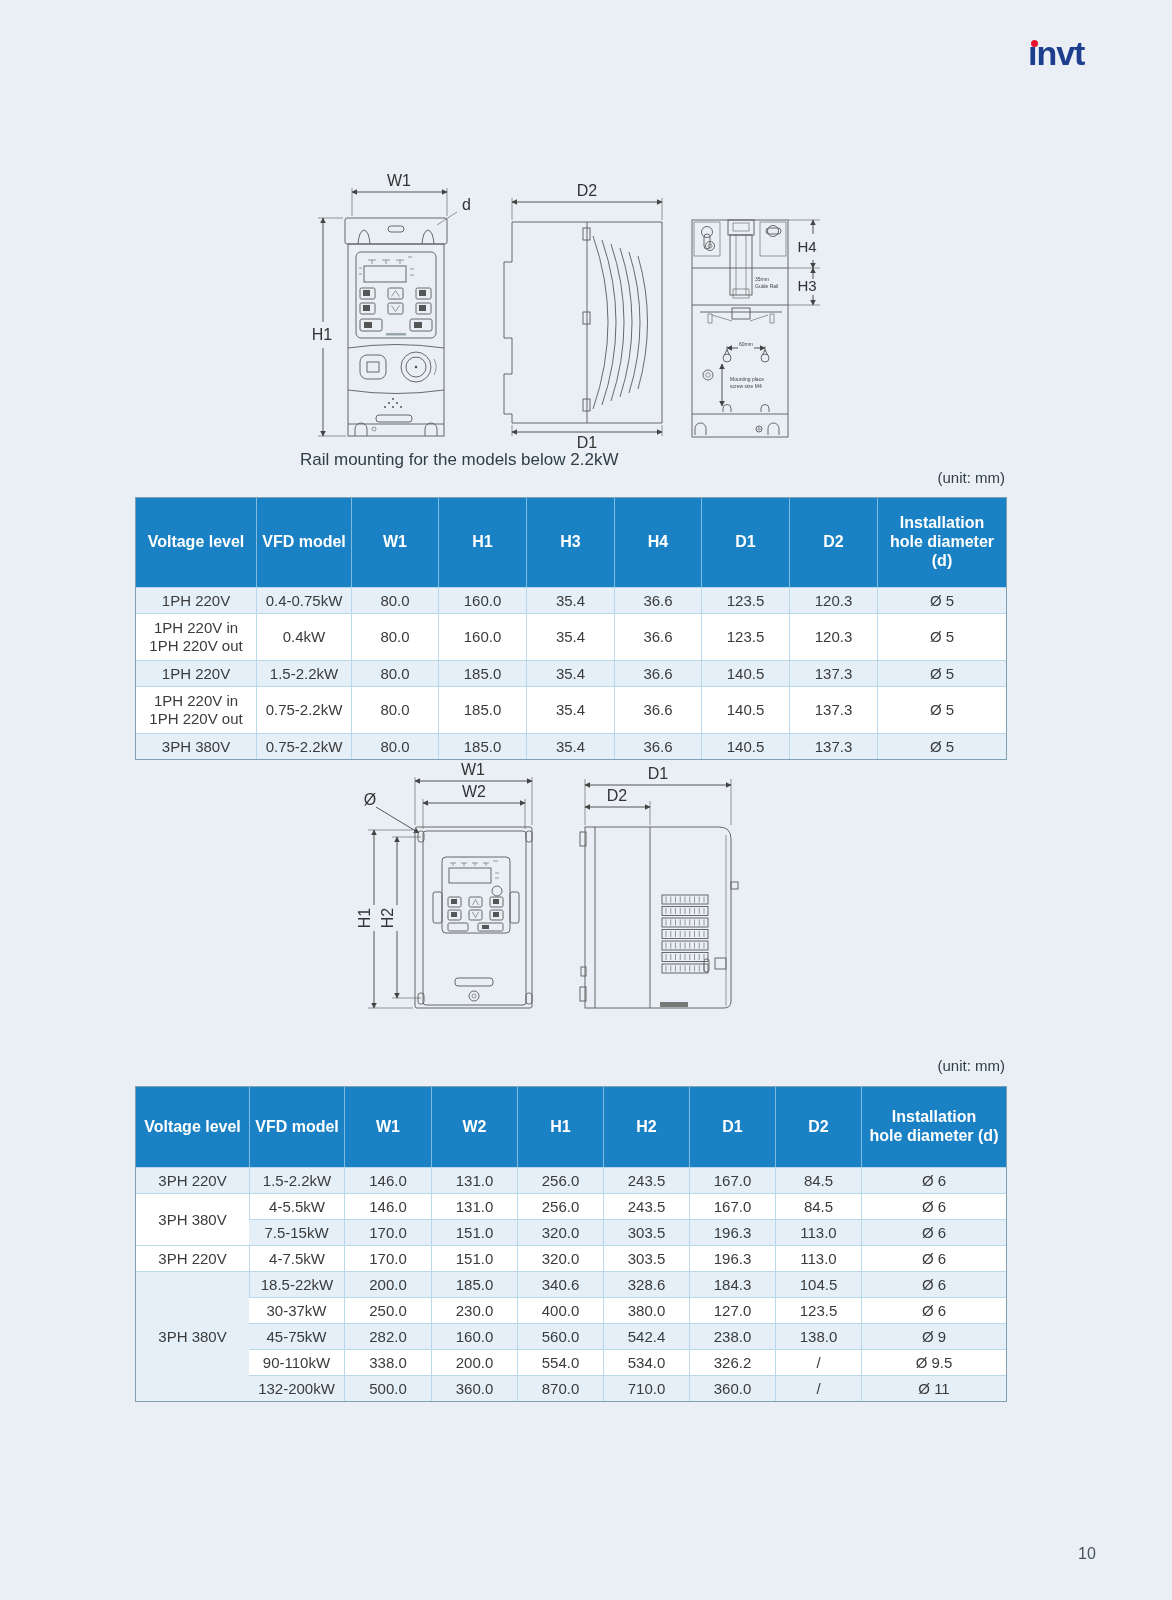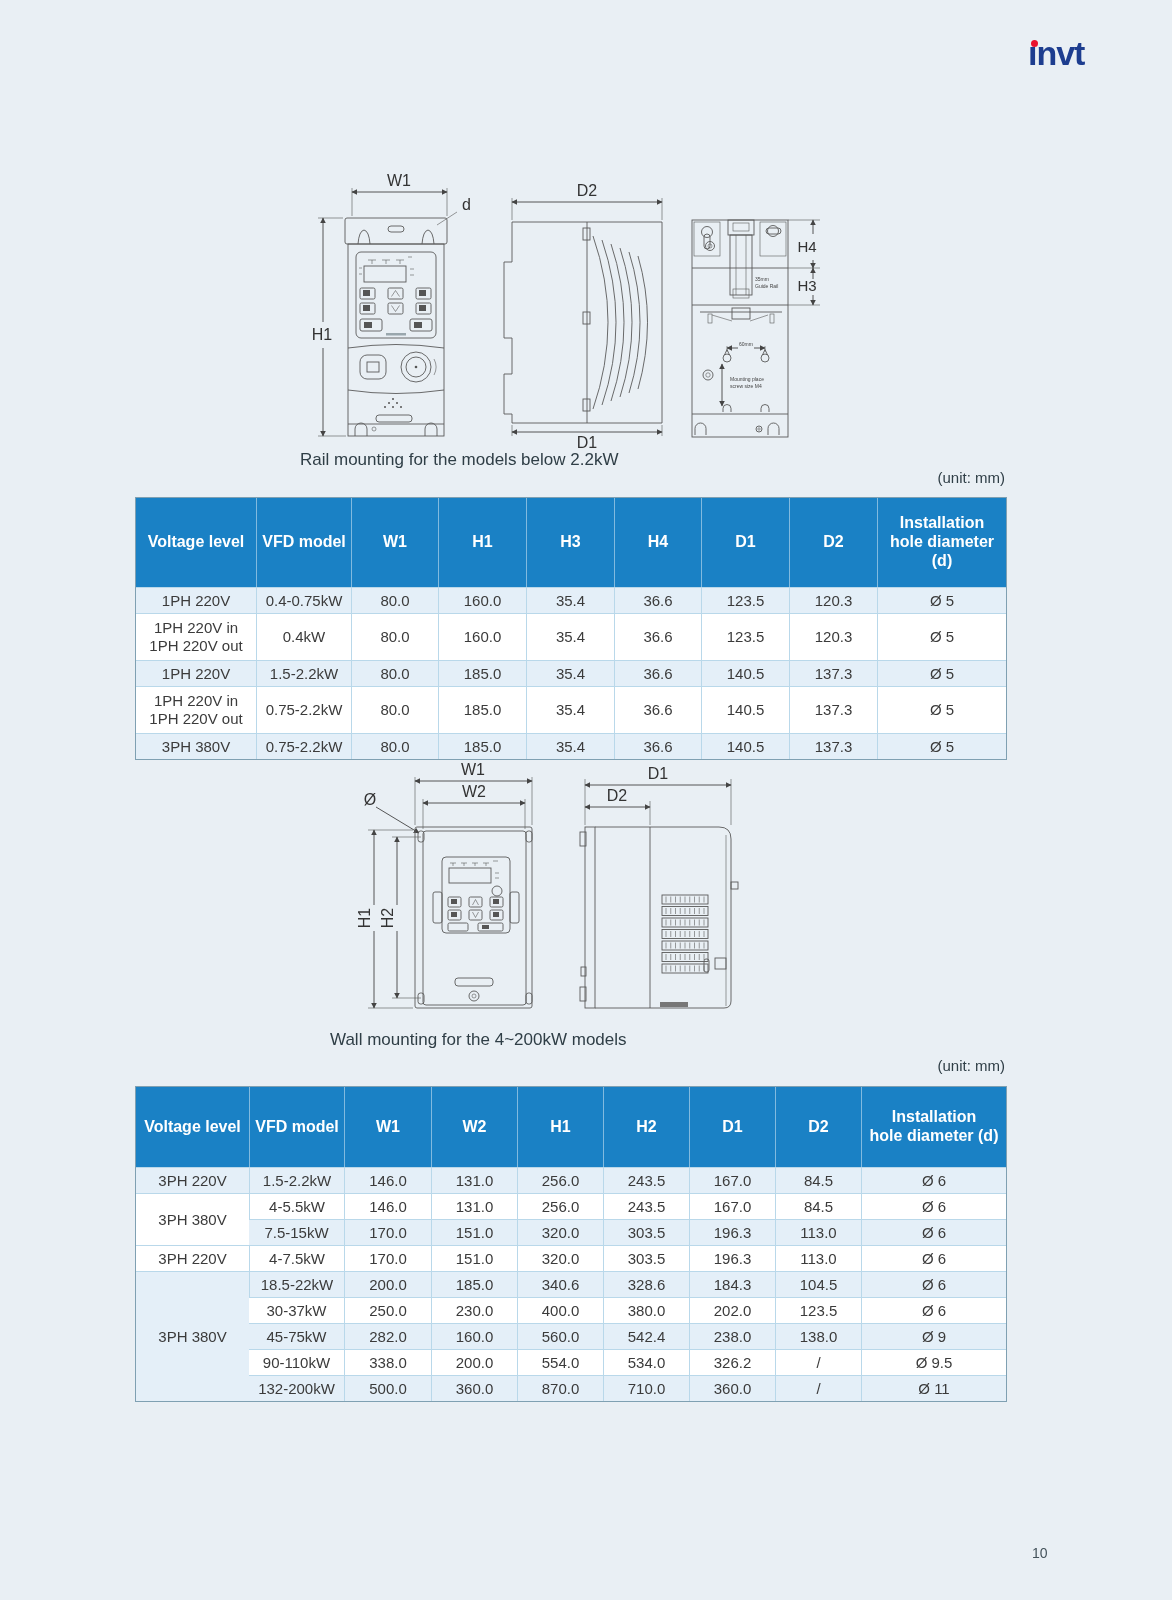--- a/index.html
+++ b/index.html
@@ -36,21 +36,21 @@
   .d1{left:300px;top:162px;width:540px;height:290px;}
   .d2{left:330px;top:745px;width:440px;height:290px;}
   .s{stroke:#5a5a5a;fill:none;stroke-width:.9;}
   .sf{stroke:#5a5a5a;fill:none;stroke-width:.6;}
   .dm{stroke:#444;fill:none;stroke-width:.9;}
   .ex{stroke:#555;fill:none;stroke-width:.6;}
   .dl{font:16px "Liberation Sans",sans-serif;fill:#333;}
   .dl15{font:15px "Liberation Sans",sans-serif;fill:#333;}
   .tiny{font:5px "Liberation Sans",sans-serif;fill:#444;}
   .fill{fill:#555;stroke:none;}
-  .pagenum{position:absolute;left:1032px;top:1545px;font-size:14px;color:#44525a;}
+  .pagenum{position:absolute;left:1078px;top:1545px;font-size:16px;color:#44525a;}
 </style>
 </head>
 <body>
 
 <div class="page">
 
   <div class="logo">
     <span>ınvt</span>
     <span class="dot"></span>
   </div>
@@ -382,21 +382,20 @@
       <use href="#gr" y="46"></use>
         <use href="#gr" y="57.5"></use>
         <use href="#gr" y="69"></use>
       <rect class="s" x="401" y="137" width="7" height="7"></rect>
       <rect class="s" x="374" y="214" width="5" height="13" rx="2"></rect>
       <rect class="s" x="385" y="213" width="11" height="11"></rect>
       <rect x="330" y="257" width="28" height="5" fill="#777"></rect>
     </g>
   </svg>
 
-  <div class="caption cap2">Wall mounting for the 4~200kW models</div>
   <div class="unit un2">(unit: mm)</div>
 
   <table class="t2">
     <colgroup>
         <col style="width:113px">
         <col style="width:95px">
         <col style="width:87px">
         <col style="width:86px">
         <col style="width:86px">
         <col style="width:86px">
@@ -470,21 +469,21 @@
       <td>184.3</td>
       <td>104.5</td>
       <td>Ø 6</td>
     </tr>
     <tr class="r26">
       <td>30-37kW</td>
       <td>250.0</td>
       <td>230.0</td>
       <td>400.0</td>
       <td>380.0</td>
-      <td>202.0</td>
+      <td>127.0</td>
       <td>123.5</td>
       <td>Ø 6</td>
     </tr>
     <tr class="alt r26">
       <td>45-75kW</td>
       <td>282.0</td>
       <td>160.0</td>
       <td>560.0</td>
       <td>542.4</td>
       <td>238.0</td>

